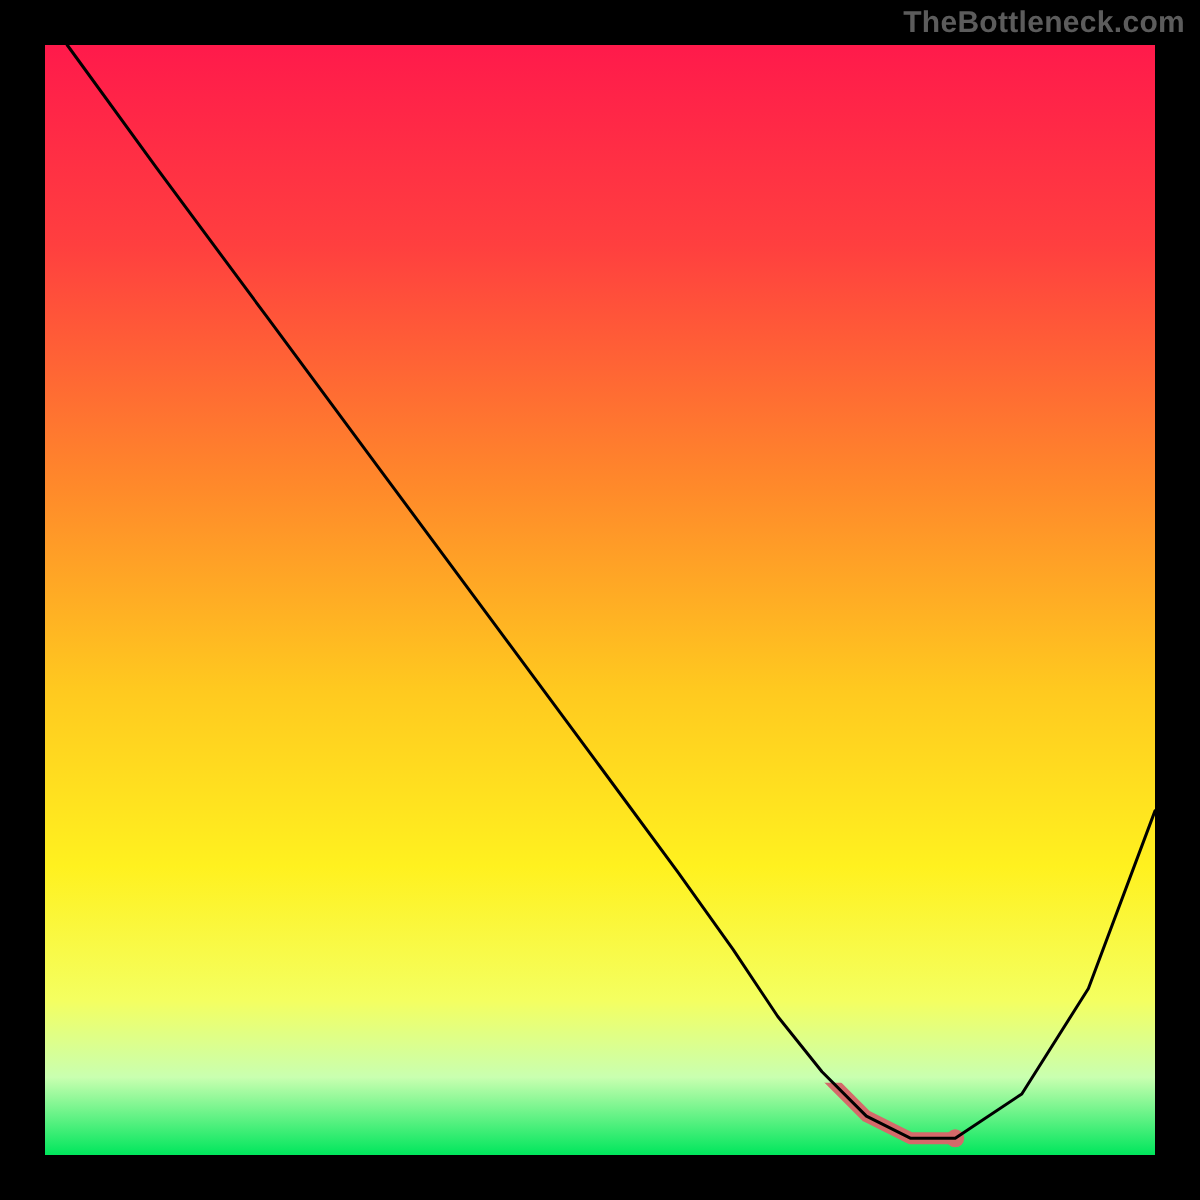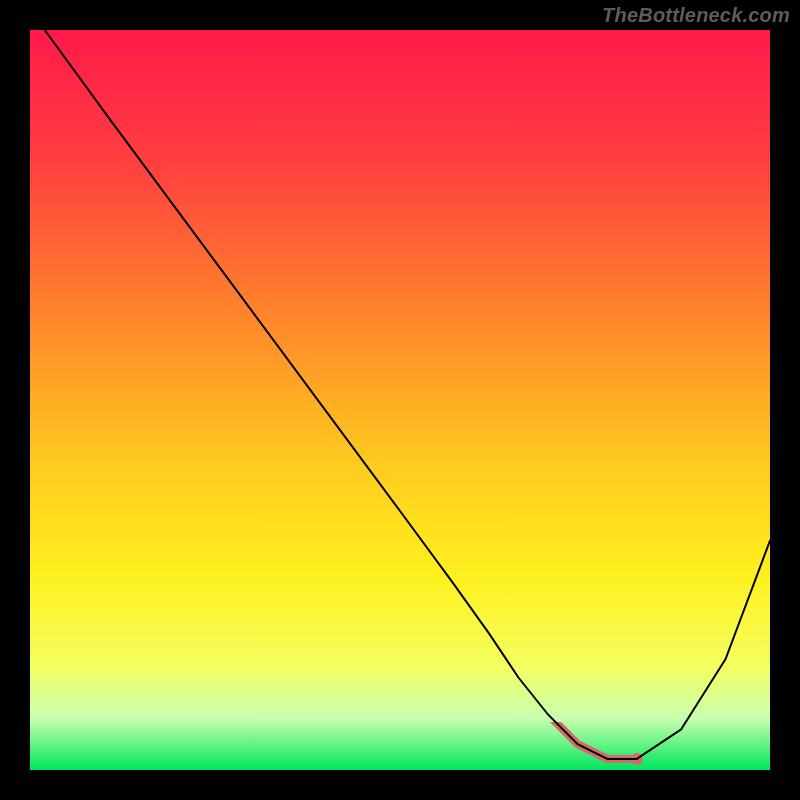--- a/index.html
+++ b/index.html
@@ -18,21 +18,20 @@
     background: #000;
   }
   .watermark {
     position: absolute;
     top: 4px;
     right: 10px;
     color: #5c5c5c;
     font-size: 20px;
     font-weight: 600;
     letter-spacing: 0.2px;
-    font-style: italic;
   }
   svg {
     display: block;
   }
 </style>
 </head>
 <body>
 
 <div class="stage">
   <div class="watermark">TheBottleneck.com</div>

